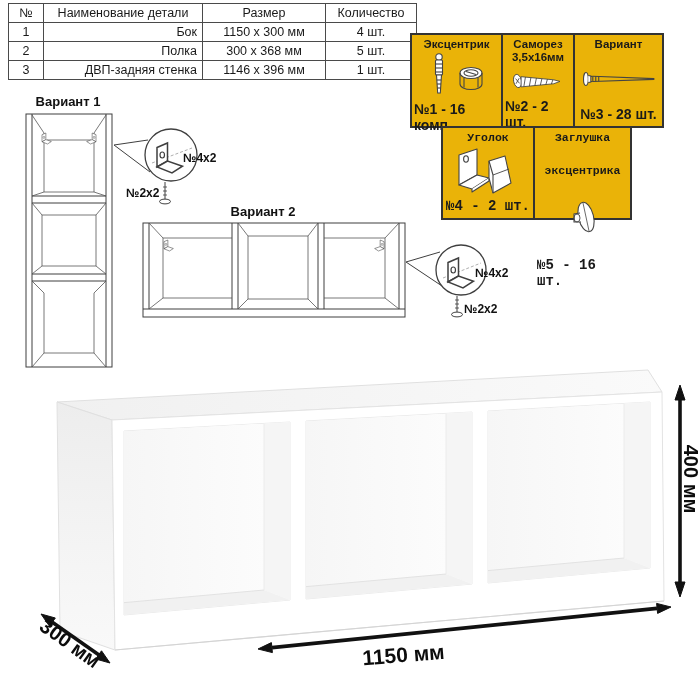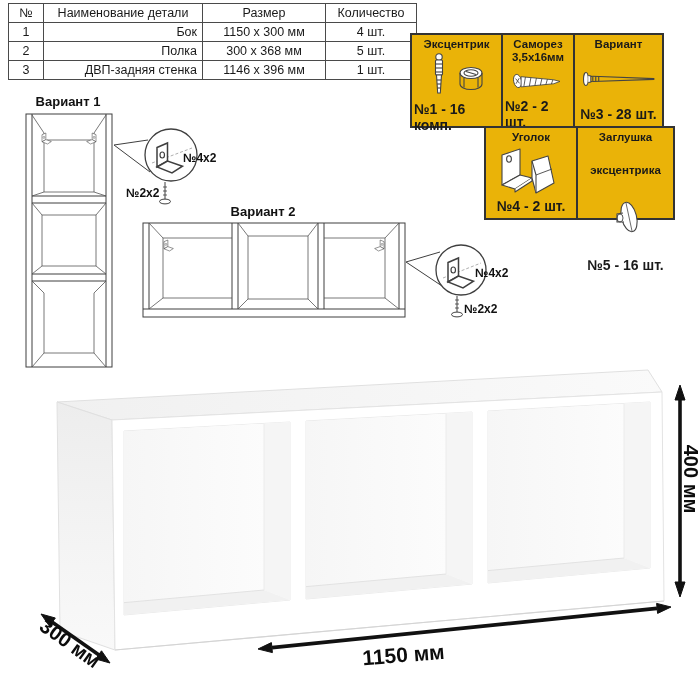--- a/index.html
+++ b/index.html
@@ -17,21 +17,21 @@
     text-align:center;white-space:nowrap;background:#fff;
   }
   .parts-table .col-num{width:24px;}
   .parts-table .col-name{width:148px;}
   .parts-table .col-size{width:112px;margin-left:47px;}
   .parts-table .col-qty{width:80px;}
   .parts-table td.cell-name{text-align:right;}
   
   .legend{position:absolute;left:410px;top:33px;width:277px;}
   .legend-row{display:flex;}
-  .legend-row2{margin-left:74px;margin-top:-2px;}
+  .legend-row2{margin-left:31px;margin-top:-2px;font-family:Liberation Mono, monospace;}
   .legend-cell{
     border:2px solid #333;margin-left:-2px;background:#eab308;
     display:flex;flex-direction:column;align-items:center;
     box-sizing:border-box;padding:3px 2px 3px;
   }
   .legend-cell:first-child{margin-left:0;}
   .lc1{width:93px;height:95px;}
   .lc2{width:74px;height:95px;}
   .lc3{width:91px;height:95px;}
   .lc4{width:94px;height:94px;}

